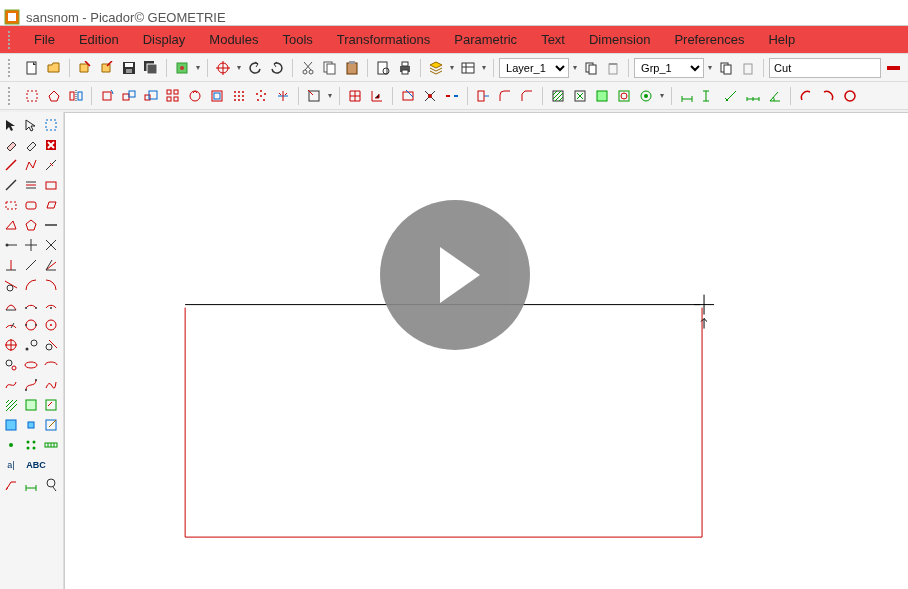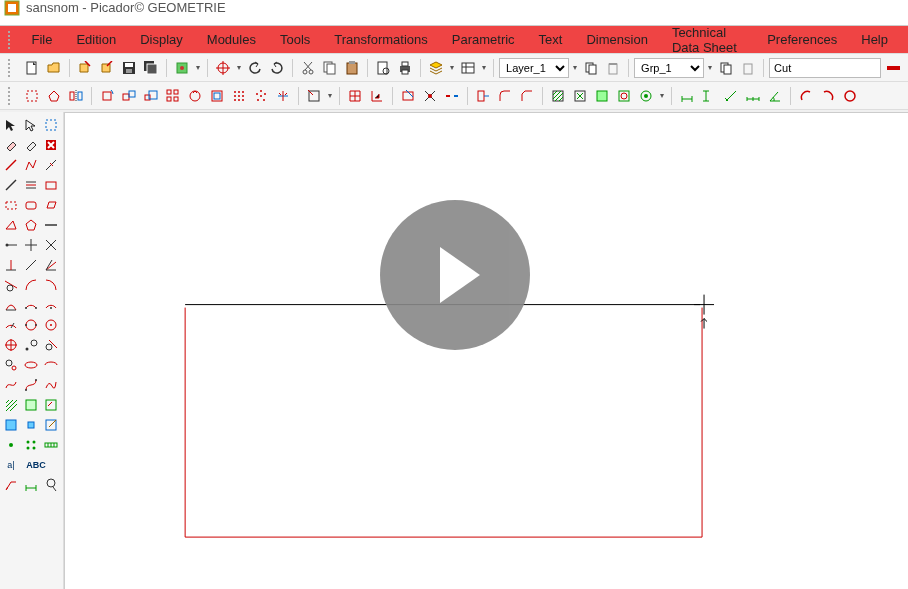--- a/index.html
+++ b/index.html
@@ -9,21 +9,21 @@
     background: #f0f0f0;
     width: 908px;
     height: 589px;
     overflow: hidden;
     position: relative;
   }
   .titlebar {
     height: 26px;
     background: #fff;
     display: flex;
-    align-items: flex-start;
+    align-items: flex-end;
     padding: 0 4px;
     border-bottom: 1px solid #ccc;
     color: #555;
     font-size: 13px;
   }
   .titlebar .app-icon {
     width: 16px; height: 16px;
     margin-right: 6px;
     display: inline-flex;
     align-items: center; justify-content: center;
@@ -200,21 +200,20 @@
   <div class="grip"></div>
   <div class="menu-item">File</div>
   <div class="menu-item">Edition</div>
   <div class="menu-item">Display</div>
   <div class="menu-item">Modules</div>
   <div class="menu-item">Tools</div>
   <div class="menu-item">Transformations</div>
   <div class="menu-item">Parametric</div>
   <div class="menu-item">Text</div>
   <div class="menu-item">Dimension</div>
-  <div class="menu-item">Technical Data Sheet</div>
   <div class="menu-item">Preferences</div>
   <div class="menu-item">Help</div>
 </div>
 
 <div class="toolbar">
   <div class="grip"></div>
   <div class="tb-btn">
       <svg width="14" height="14">
         <rect x="2" y="1" width="9" height="12" fill="#fff" stroke="#333"></rect>
         <path d="M8 1 L11 4 L8 4 Z" fill="#333"></path>

